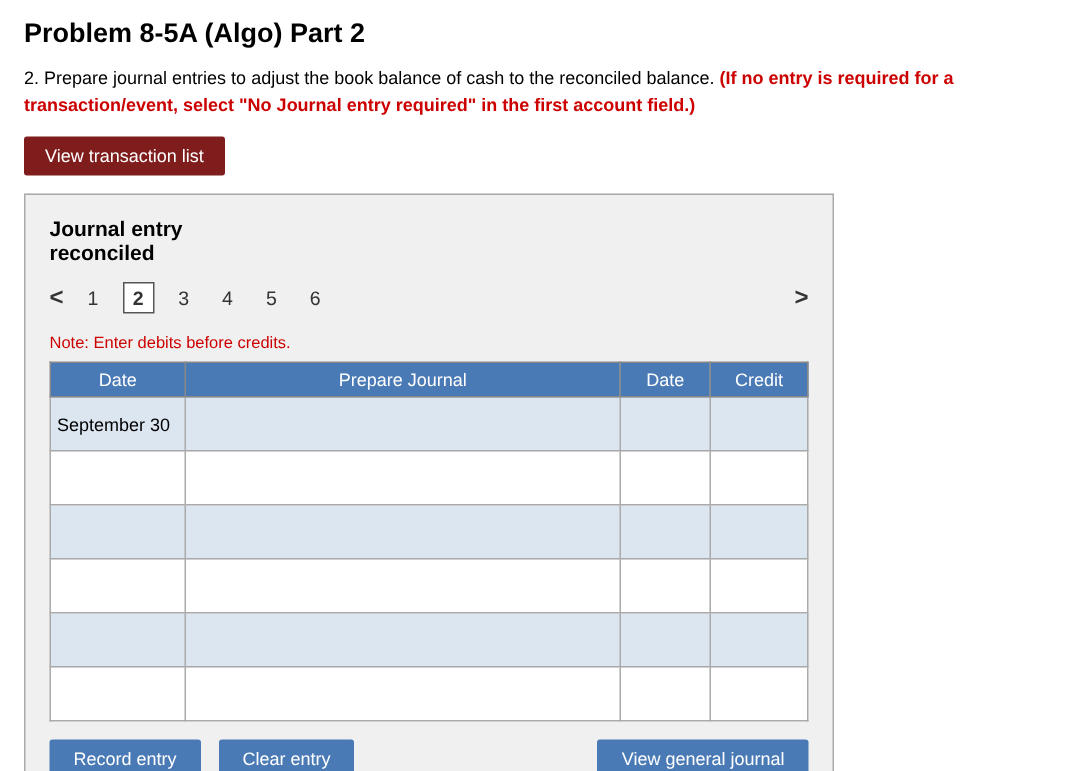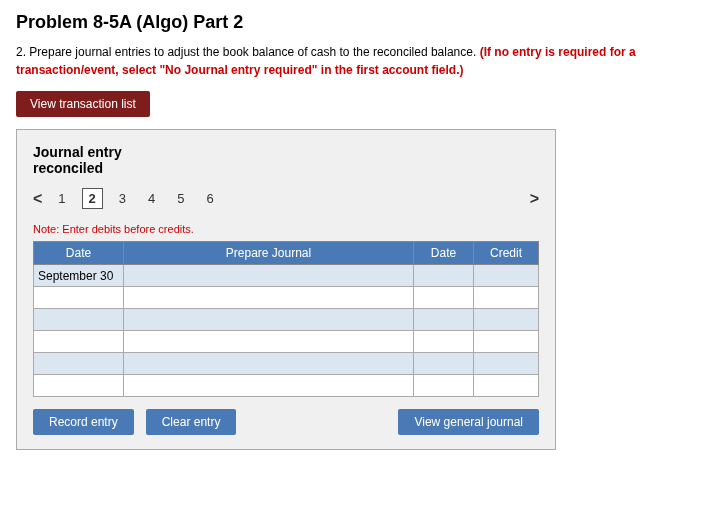--- a/index.html
+++ b/index.html
@@ -98,21 +98,21 @@
       text-align: center;
       padding: 4px 16px;
       border: 1px solid #888;
       font-weight: normal;
     }
     .journal-table thead tr th.col-date { width: 90px; }
     .journal-table thead tr th.col-journal { }
     .journal-table thead tr th.col-debit { width: 60px; }
     .journal-table thead tr th.col-credit { width: 64px; }
     .journal-table tbody tr {
-      height: 22px;
+      height: 36px;
     }
     .journal-table tbody tr:nth-child(odd) {
       background: #dce6f1;
     }
     .journal-table tbody tr:nth-child(even) {
       background: #fff;
     }
     .journal-table tbody tr td {
       border: 1px solid #aaa;
       padding: 2px 4px;

